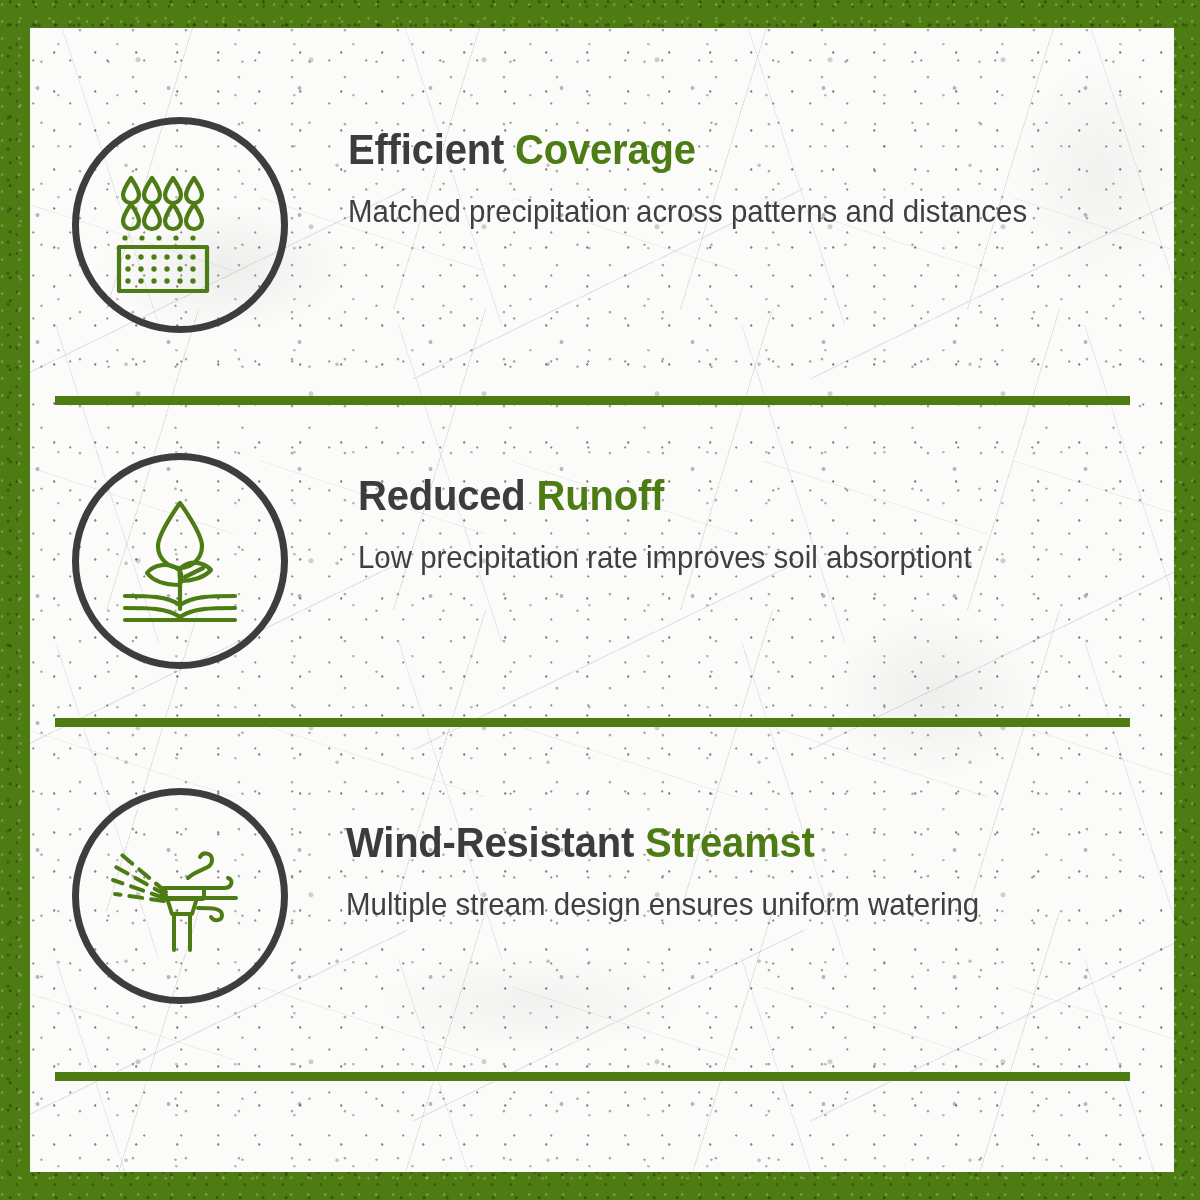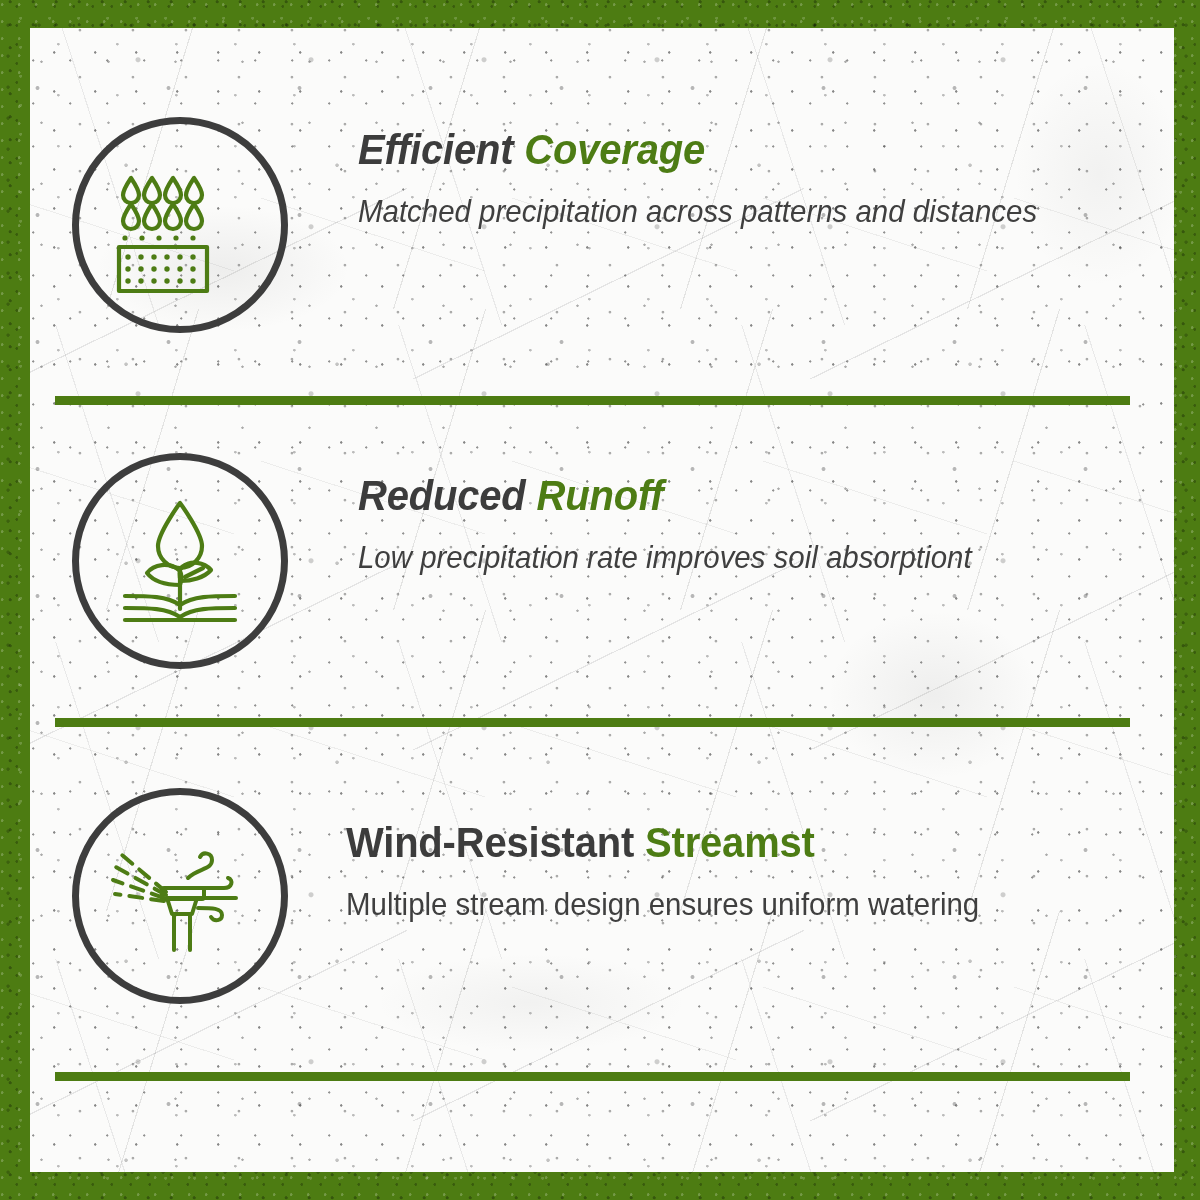--- a/index.html
+++ b/index.html
@@ -174,21 +174,21 @@
         <circle cx="23" cy="131" r="2.7"></circle>
           <circle cx="36" cy="131" r="2.7"></circle>
         <circle cx="49" cy="131" r="2.7"></circle>
           <circle cx="62" cy="131" r="2.7"></circle>
         <circle cx="75" cy="131" r="2.7"></circle>
           <circle cx="88" cy="131" r="2.7"></circle>
       </g>
     </svg>
   </div>
 
-  <div class="text-block" style="left:358px; top:127px;font-style:italic;">
+  <div class="text-block" style="left:348px; top:127px;">
     <div class="headline">
       <span>Efficient </span><span class="accent">Coverage</span>
     </div>
     <div class="subline">Matched precipitation across patterns and distances</div>
   </div>
 
   <div class="divider" style="top:396px;"></div>
 
   <div class="icon-wrap" style="left:72px; top:453px;">
     <svg width="150" height="150" viewBox="0 0 150 150">
@@ -204,21 +204,21 @@
 
         <path d="M80 91 L98 82"></path>
 
         <path d="M20 110 C44 110 62 110 75 119 C88 110 106 110 130 110"></path>
         <path d="M20 122 C44 122 62 122 75 131 C88 122 106 122 130 122"></path>
         <path d="M20 134 L130 134"></path>
       </g>
     </svg>
   </div>
 
-  <div class="text-block" style="left:358px; top:473px;font-style:italic;">
+  <div class="text-block" style="left:358px; top:473px;">
     <div class="headline">
       <span>Reduced </span><span class="accent">Runoff</span>
     </div>
     <div class="subline">Low precipitation rate improves soil absorptiont</div>
   </div>
 
   <div class="divider" style="top:718px;"></div>
 
   <div class="icon-wrap" style="left:72px; top:788px;">
     <svg width="156" height="156" viewBox="0 0 156 156">

